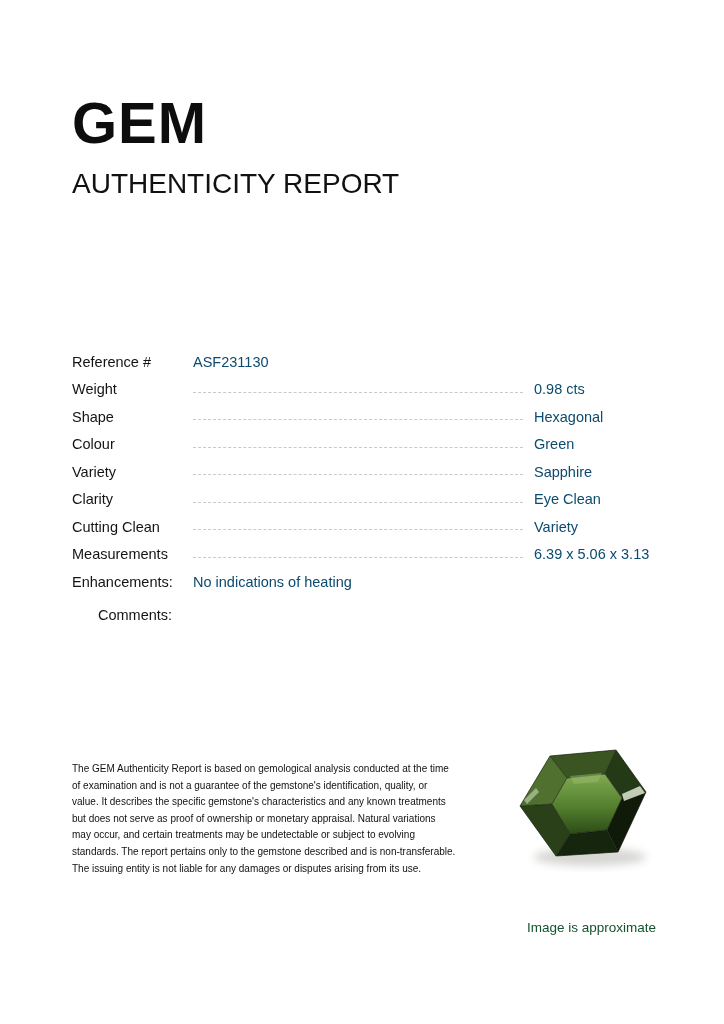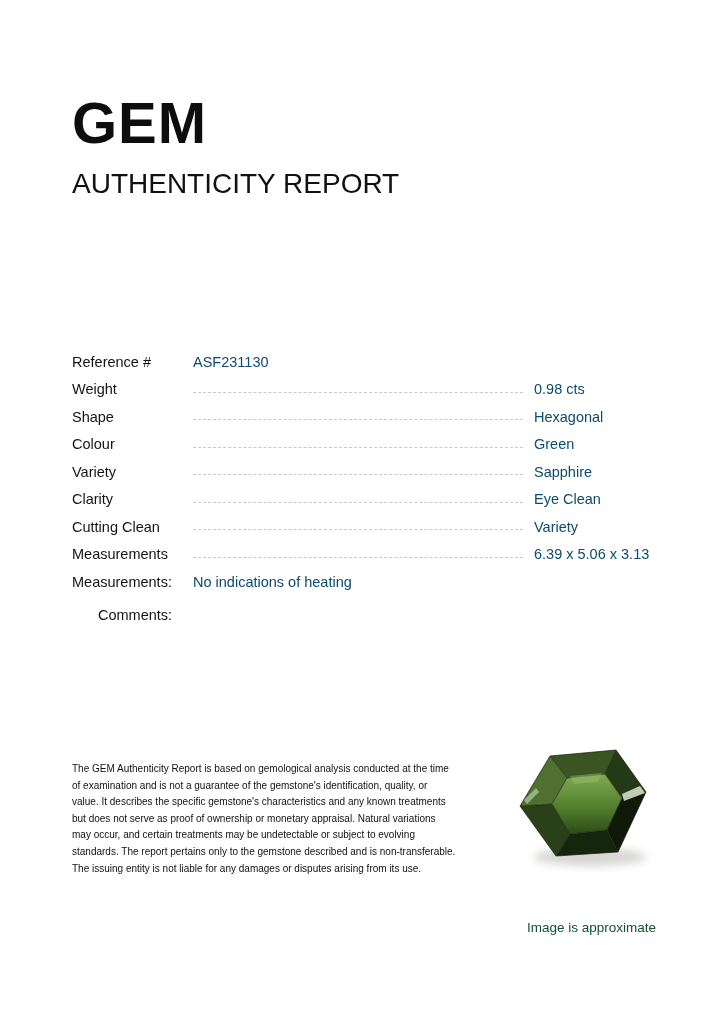--- a/index.html
+++ b/index.html
@@ -136,21 +136,21 @@
       <div class="field-value">Variety</div>
     </div>
 
     <div class="field-row">
       <div class="field-label">Measurements</div>
       <div class="leader"></div>
       <div class="field-value">6.39 x 5.06 x 3.13</div>
     </div>
 
     <div class="field-row no-leader">
-      <div class="field-label">Measurements:</div>
+      <div class="field-label">Enhancements:</div>
       <div class="field-value">No indications of heating</div>
     </div>
 
     <div class="field-row no-leader indent">
       <div class="field-label">Comments:</div>
       <div class="field-value"></div>
     </div>
 
   </div>
 

